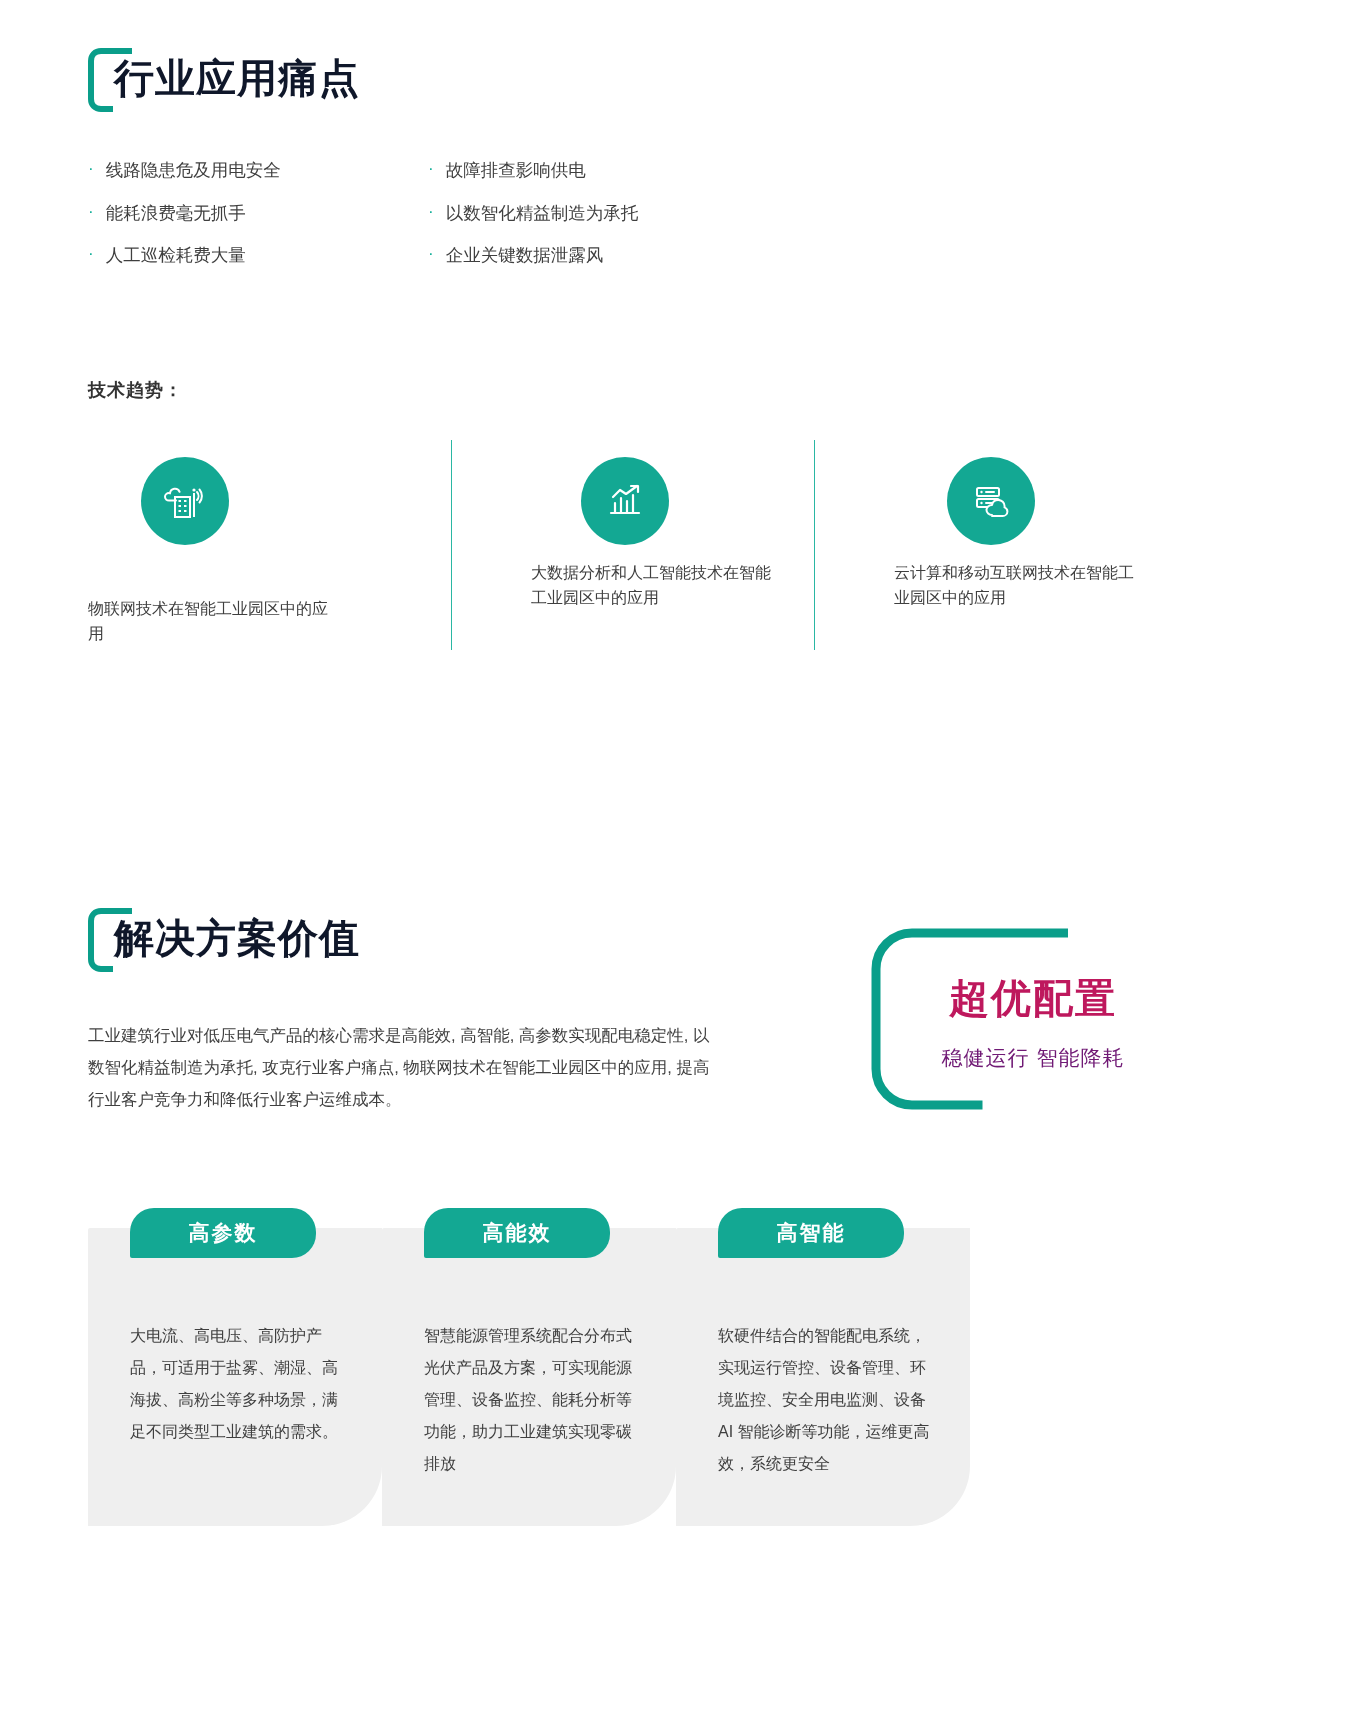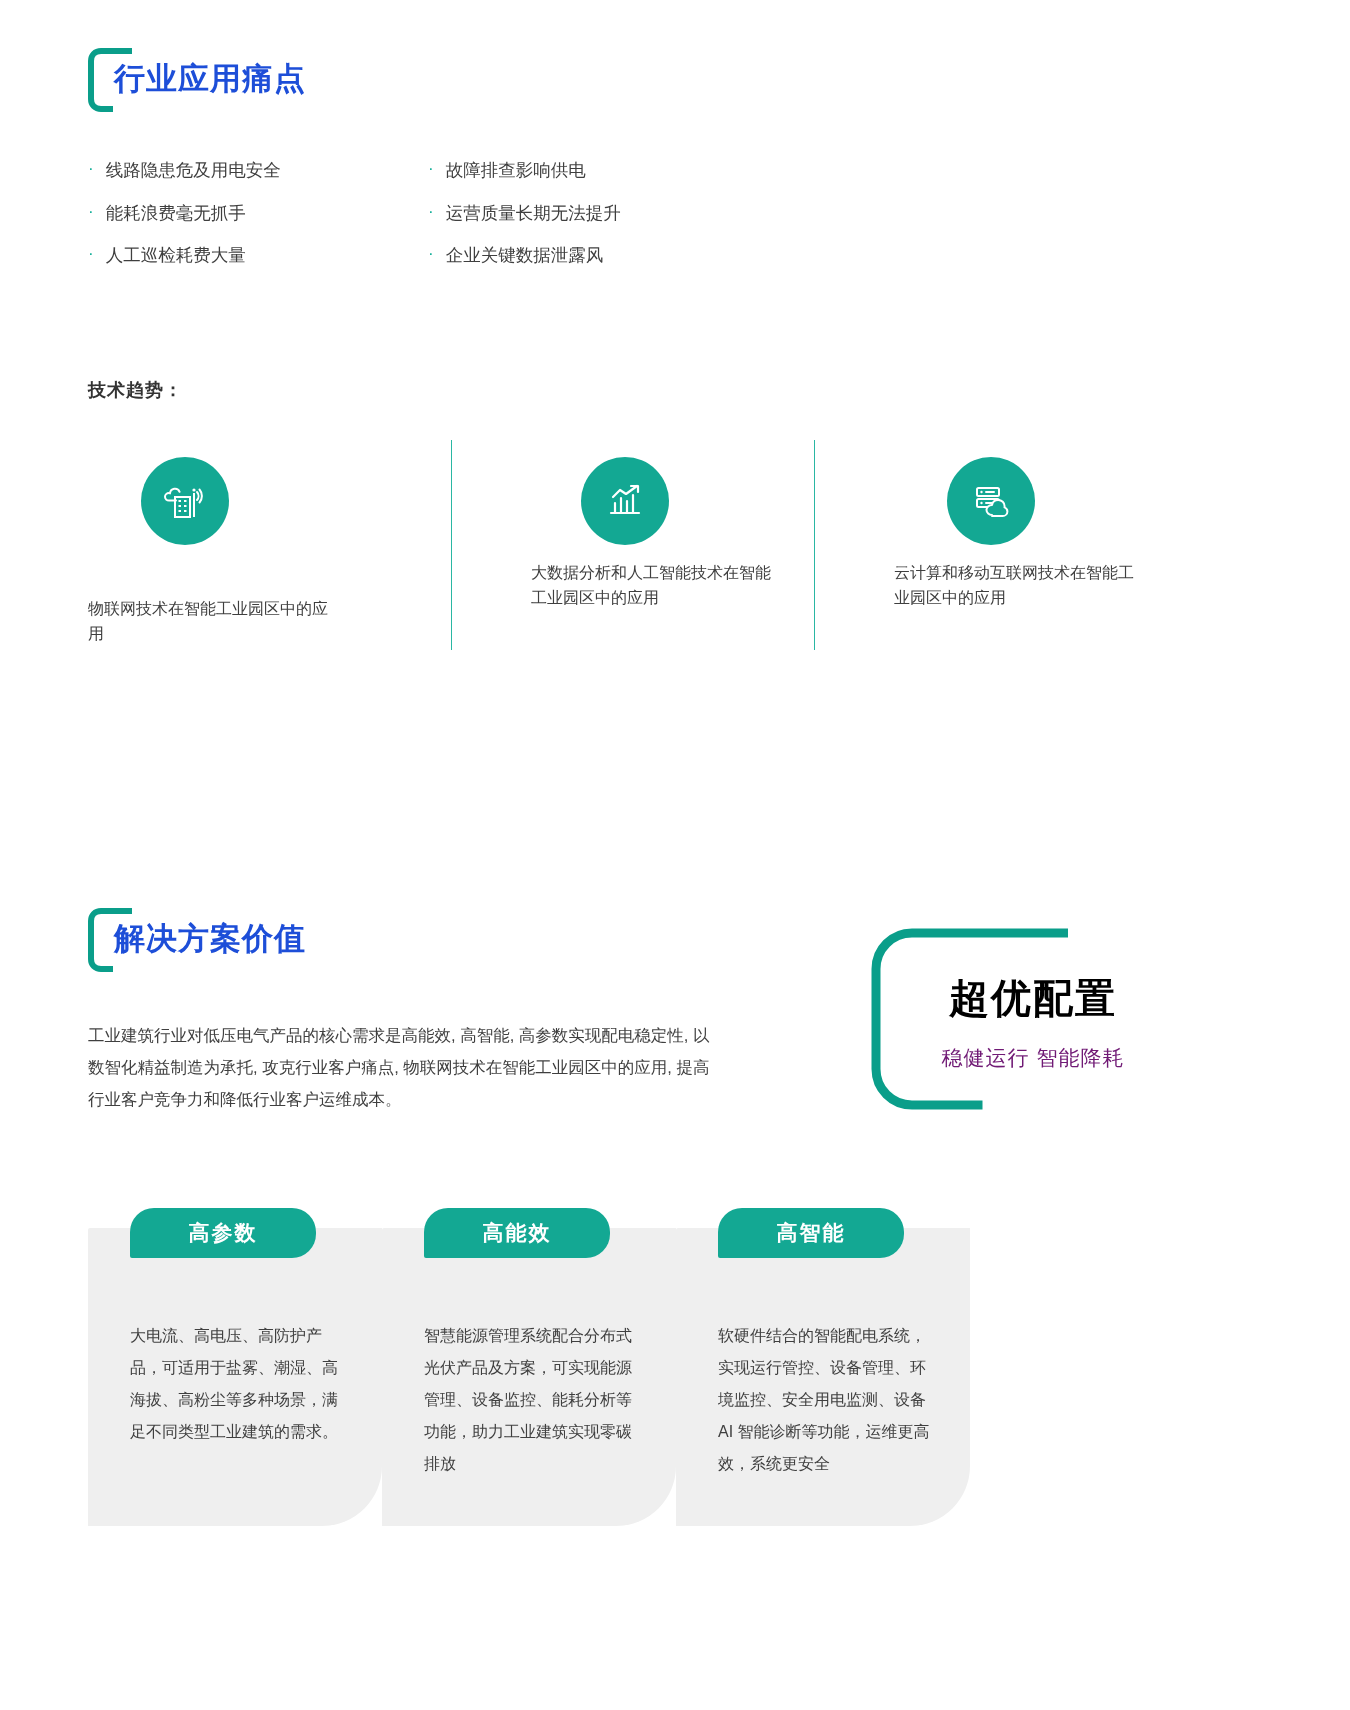--- a/index.html
+++ b/index.html
@@ -24,23 +24,23 @@
     align-items: center;
   }
   .bracket {
     position: relative;
     width: 44px;
     height: 64px;
     flex: 0 0 44px;
   }
   .bracket svg { display: block; }
   .section-title {
-    font-size: 31px;
+    font-size: 40px;
     font-weight: bold;
-    color: #1d4ed8;
+    color: #0f172a;
     letter-spacing: 1px;
     margin-left: -18px;
     line-height: 1;
     padding-bottom: 4px;
   }
 
   
   .painpoints {
     position: absolute;
     left: 88px;
@@ -141,21 +141,21 @@
   .badge-text {
     position: absolute;
     left: 918px;
     top: 975px;
     width: 230px;
     text-align: center;
   }
   .badge-title {
     font-size: 40px;
     font-weight: bold;
-    color: #000000;
+    color: #be185d;
     letter-spacing: 2px;
     line-height: 1.15;
   }
   .badge-sub {
     font-size: 21px;
     color: #701a75;
     letter-spacing: 1px;
     margin-top: 23px;
   }
 
@@ -221,21 +221,21 @@
   <div class="pp-item">
     <span class="pp-dot">·</span>
     <span>故障排查影响供电</span>
   </div>
   <div class="pp-item">
     <span class="pp-dot">·</span>
     <span>能耗浪费毫无抓手</span>
   </div>
   <div class="pp-item">
     <span class="pp-dot">·</span>
-    <span>运营质量长期无法提升</span>
+    <span>以数智化精益制造为承托</span>
   </div>
   <div class="pp-item">
     <span class="pp-dot">·</span>
     <span>人工巡检耗费大量</span>
   </div>
   <div class="pp-item">
     <span class="pp-dot">·</span>
     <span>企业关键数据泄露风</span>
   </div>
 </div>

